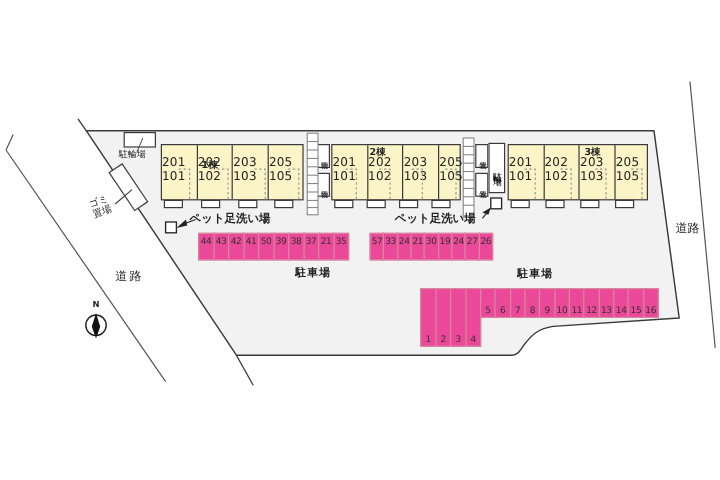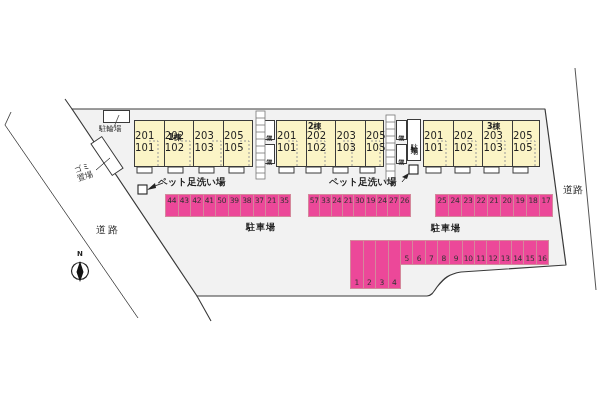--- a/index.html
+++ b/index.html
@@ -126,31 +126,20 @@
     <div class="pcell">57</div>
     <div class="pcell">33</div>
     <div class="pcell">24</div>
     <div class="pcell">21</div>
     <div class="pcell">30</div>
     <div class="pcell">19</div>
     <div class="pcell">24</div>
     <div class="pcell">27</div>
     <div class="pcell">26</div>
   </div>
-  <div class="prow topnum" style="left:435px;top:194px;width:118px;height:23px">
-    <div class="pcell">25</div>
-    <div class="pcell">24</div>
-    <div class="pcell">23</div>
-    <div class="pcell">22</div>
-    <div class="pcell">21</div>
-    <div class="pcell">20</div>
-    <div class="pcell">19</div>
-    <div class="pcell">18</div>
-    <div class="pcell">17</div>
-  </div>
   <div class="prow botnum" style="left:350px;top:240px;width:51px;height:49px">
     <div class="pcell">1</div>
     <div class="pcell">2</div>
     <div class="pcell">3</div>
     <div class="pcell">4</div>
   </div>
   <div class="prow botnum" style="left:400px;top:240px;width:149px;height:25px">
     <div class="pcell">5</div>
     <div class="pcell">6</div>
     <div class="pcell">7</div>

